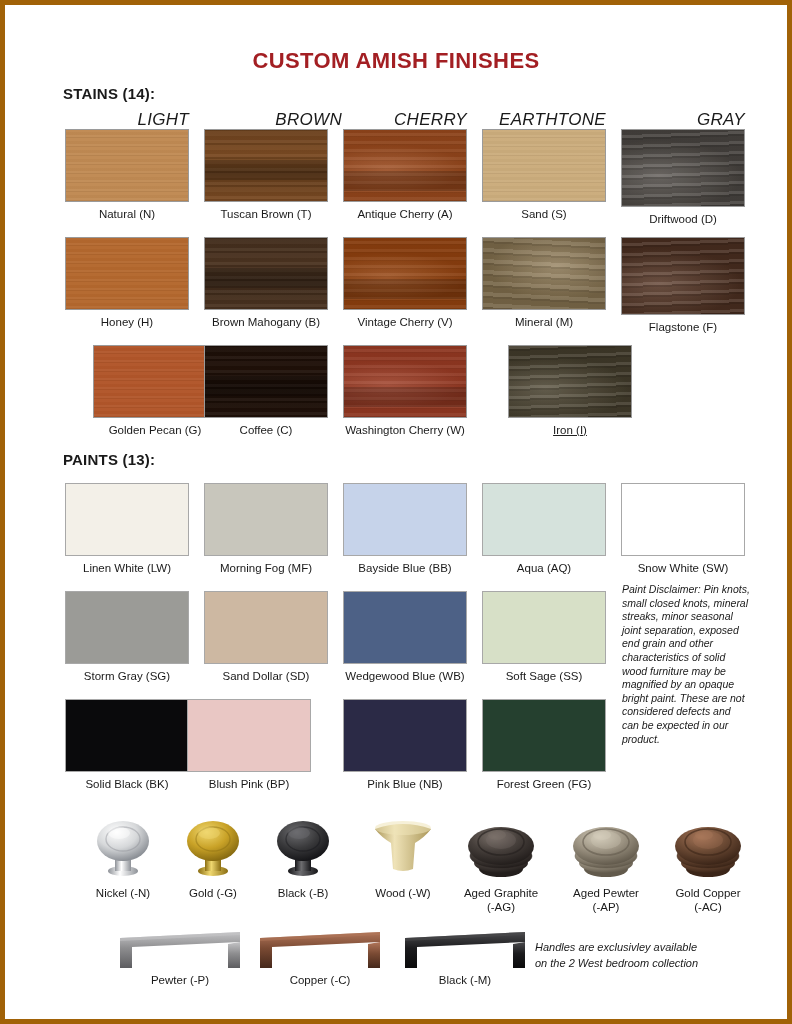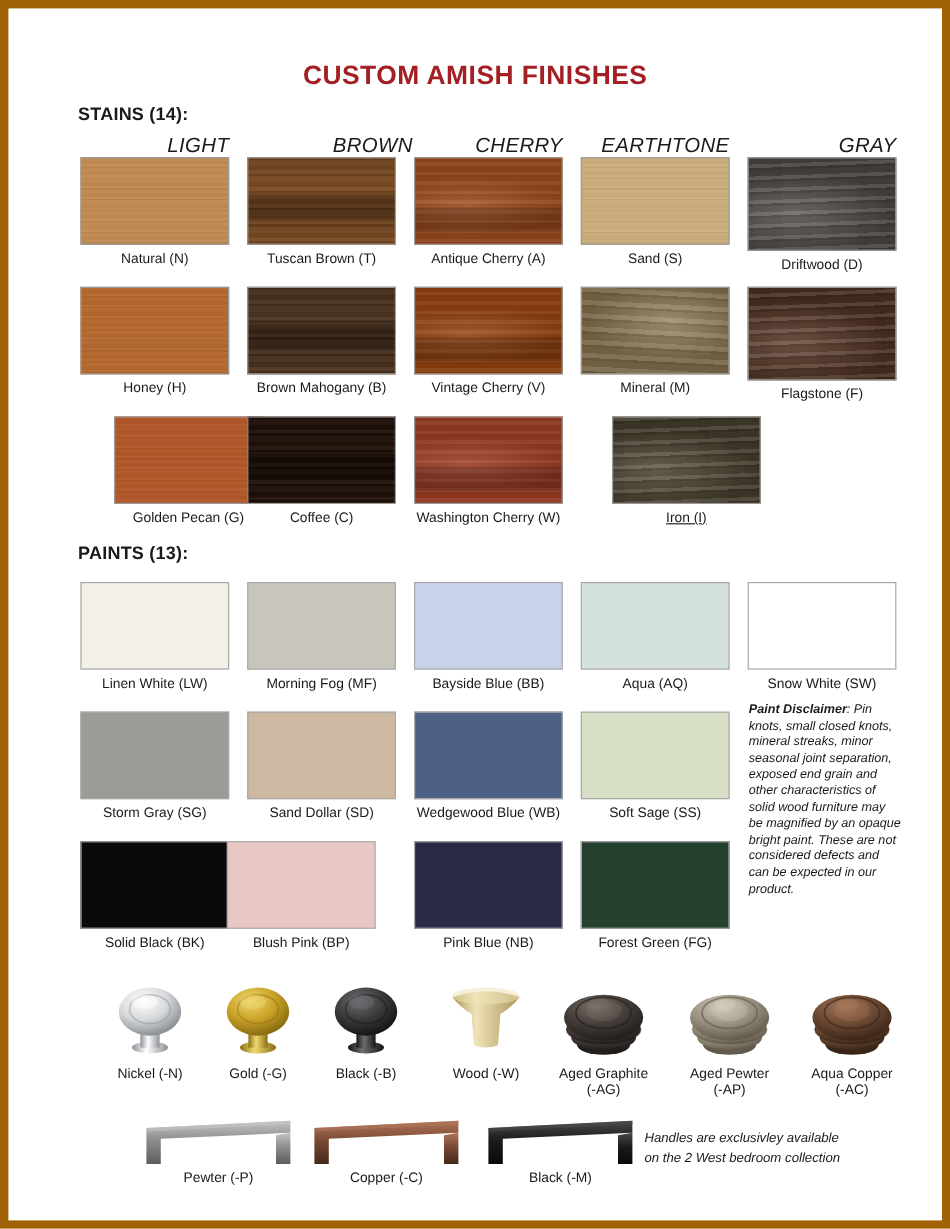--- a/index.html
+++ b/index.html
@@ -6,21 +6,21 @@
   body{
     width:792px;height:1024px;
     font-family:"Liberation Sans","DejaVu Sans",sans-serif;
     color:#222;
     -webkit-font-smoothing:antialiased;
     overflow:hidden;
     position:relative;
   }
   .page{
     position:absolute;inset:0;
-    border:7px solid #a16207;
+    border:5px solid #a16207;
     box-sizing:border-box;
     background:#fff;
   }
 
   
   .title{
     position:absolute;left:0;right:0;top:43px;
     text-align:center;
     font-size:22px;font-weight:bold;
     letter-spacing:.4px;
@@ -98,21 +98,21 @@
   .band{position:absolute;left:0;right:0;}
 
   
   .sw.paint{border:1px solid #a8a8a8;}
 
   
   .disclaimer{
     position:absolute;left:617px;top:578px;width:128px;
     font-size:10.5px;font-style:italic;line-height:13.6px;color:#1a1a1a;
   }
-  .disclaimer b{font-weight:bold;font-style:italic;text-align:center;}
+  .disclaimer b{font-weight:normal;font-style:italic;text-align:center;}
 
   
   .hw{position:absolute;text-align:center;}
   .hw .hcap{
     font-size:11.5px;color:#1a1a1a;line-height:13.5px;margin-top:2px;
     white-space:pre-line;
   }
   .knob-wrap{height:74px;position:relative;}
   .pull-wrap{height:42px;position:relative;}
 
@@ -437,21 +437,21 @@
     </defs>
     <ellipse cx="38" cy="56" rx="22" ry="8" fill="#3b2518"></ellipse>
     <ellipse cx="38" cy="50" rx="27" ry="10" fill="url(#ag6)"></ellipse>
     <ellipse cx="38" cy="43" rx="31" ry="12" fill="url(#ag6)" stroke="#3b2518" stroke-opacity=".5"></ellipse>
     <ellipse cx="38" cy="33" rx="33" ry="19" fill="url(#ag6)"></ellipse>
     <ellipse cx="38" cy="29" rx="23" ry="13" fill="none" stroke="#3b2518" stroke-opacity=".6" stroke-width="1.6"></ellipse>
     <ellipse cx="38" cy="27" rx="15" ry="9" fill="#a8775a" opacity=".28"></ellipse>
     <ellipse cx="34" cy="22" rx="9" ry="5" fill="#a8775a" opacity=".4"></ellipse>
   </svg>
         </div>
-        <div class="hcap">Aqua Copper
+        <div class="hcap">Gold Copper
 (-AC)</div>
       </div>
     </div>
   <div id="pull-row">
       <div class="hw" style="left: 100px; top: 925px; width: 150px; text-align: center;">
         <div class="pull-wrap" style="display: flex; justify-content: center;">
   <svg width="128" height="42" viewBox="0 0 128 42">
     <defs>
       <linearGradient id="pg0" x1="0" y1="0" x2="0" y2="1">
         <stop offset="0%" stop-color="#c4c4c6"></stop>

